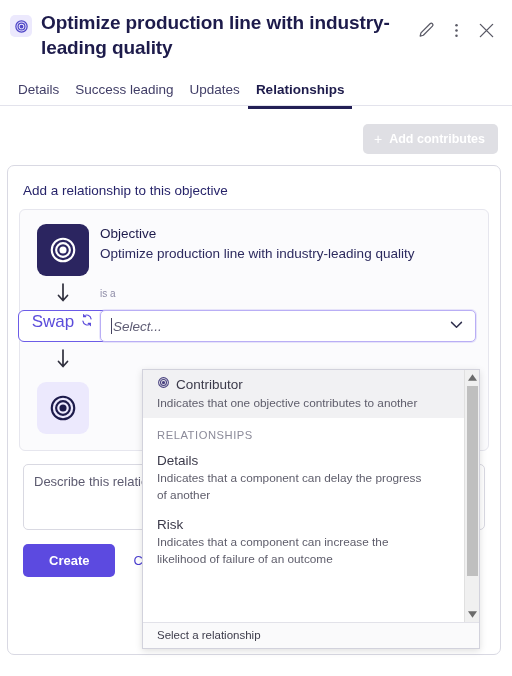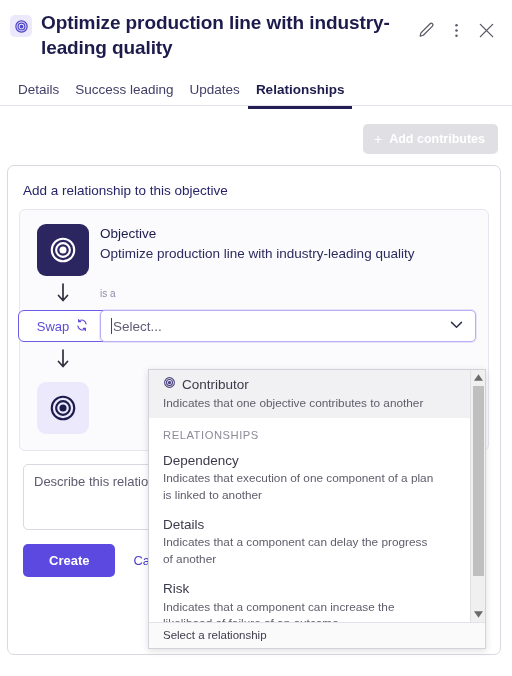--- a/index.html
+++ b/index.html
@@ -86,31 +86,31 @@
   .tile.light { background:#ece9fd; }
 
   .arrow { height:34px; display:flex; align-items:center; justify-content:center; }
 
   .obj-type { font-size:13.5px; color:#1d1b4b; font-weight:400; line-height:1.5; }
   .obj-name { font-size:13.5px; color:#2c2a5e; line-height:1.5; }
 
   .is-a { font-size:10px; color:#8d8ba6; height:34px; display:flex; align-items:center; }
 
   .swap-btn {
-    display:flex; align-items:center; justify-content:center; gap:6px;
+    display:flex; justify-content:center; gap:6px;
     width:90px; height:32px;
     border:1.6px solid #6c5ce7; border-radius:6px; background:#fff;
-    color:#5b4cdb; font-size:13px; cursor:pointer;
+    color:#5b4cdb; font-size:17px; cursor:pointer;
   }
 
   .select-wrap { position:relative; }
   .select-box {
     height:32px; border:1.6px solid #b9aef5; border-radius:5px;
     background:#fff; display:flex; align-items:center;
-    padding:0 10px; box-shadow:0 0 0 1px rgba(140,120,240,0.18);
+    padding:0 10px; box-shadow:0 0 0 1px rgba(140,120,240,0.18);font-style:italic;
   }
   .caret-line { width:1px; height:16px; background:#44425f; margin-right:1px; }
   .select-ph { flex:1 1 auto; font-size:13.5px; color:#5f5d75; }
 
   .placeholder-gap { height:74px; }
 
   .describe {
     margin:13px 4px 0 4px;
     border:1px solid #d9d9e2; border-radius:5px;
     height:66px; padding:9px 10px;
@@ -121,21 +121,21 @@
   .create-btn {
     background:#5c4ae0; color:#fff; border:none; border-radius:5px;
     font-size:13px; font-weight:700; padding:9px 26px; cursor:pointer;
   }
   .cancel-btn {
     background:none; border:none; color:#4b3fcf; font-size:13px; cursor:pointer; padding:4px;
   }
 
   
   .dropdown {
-    position:absolute; left:148px; top:369px; width:338px;
+    position:absolute; left:142px; top:369px; width:338px;
     background:#fff; border:1px solid #d2d2dc;
     box-shadow:0 2px 7px rgba(0,0,0,0.13);
     z-index:40;
   }
   .dd-list { max-height:252px; overflow:hidden; position:relative; }
   .dd-item { padding:5px 14px 7px 14px; cursor:pointer; }
   .dd-item.highlight { background:#f1f1f3; }
   .dd-item-title {
     font-size:13.5px; color:#3b3a4a; line-height:1.45;
     display:flex; align-items:center; gap:6px;
@@ -312,24 +312,20 @@
                 <circle cx="12" cy="12" r="2" fill="#4a4380"></circle>
             </svg>
           </span>
           <span>Contributor</span>
         </div>
         <div class="dd-item-desc">Indicates that one objective contributes to another</div>
       </div>
 
       <div class="dd-group">RELATIONSHIPS</div>
 
-      <div class="dd-item">
-        <div class="dd-item-title">Dependency</div>
-        <div class="dd-item-desc">Indicates that execution of one component of a plan is linked to another</div>
-      </div>
 
       <div class="dd-item">
         <div class="dd-item-title">Details</div>
         <div class="dd-item-desc">Indicates that a component can delay the progress of another</div>
       </div>
 
       <div class="dd-item">
         <div class="dd-item-title">Risk</div>
         <div class="dd-item-desc">Indicates that a component can increase the likelihood of failure of an outcome</div>
       </div>

